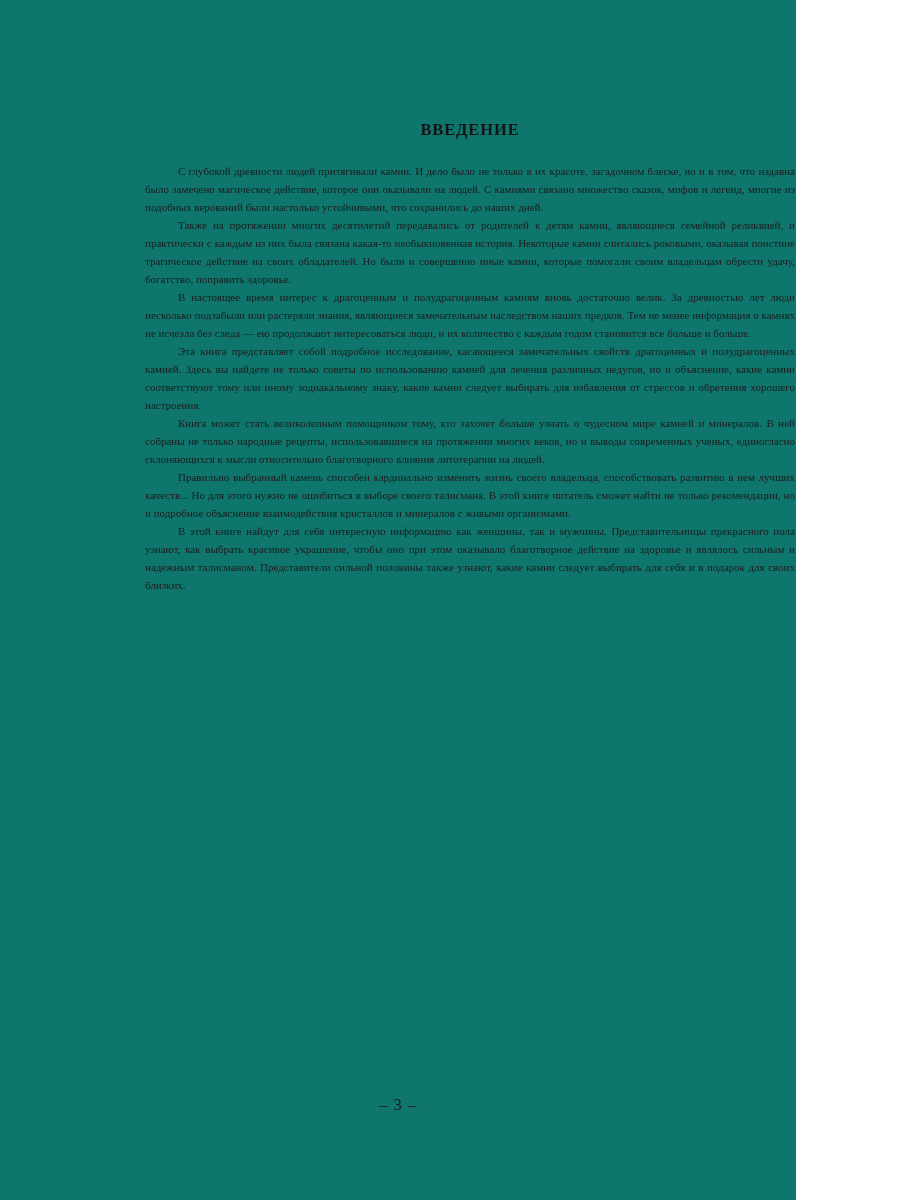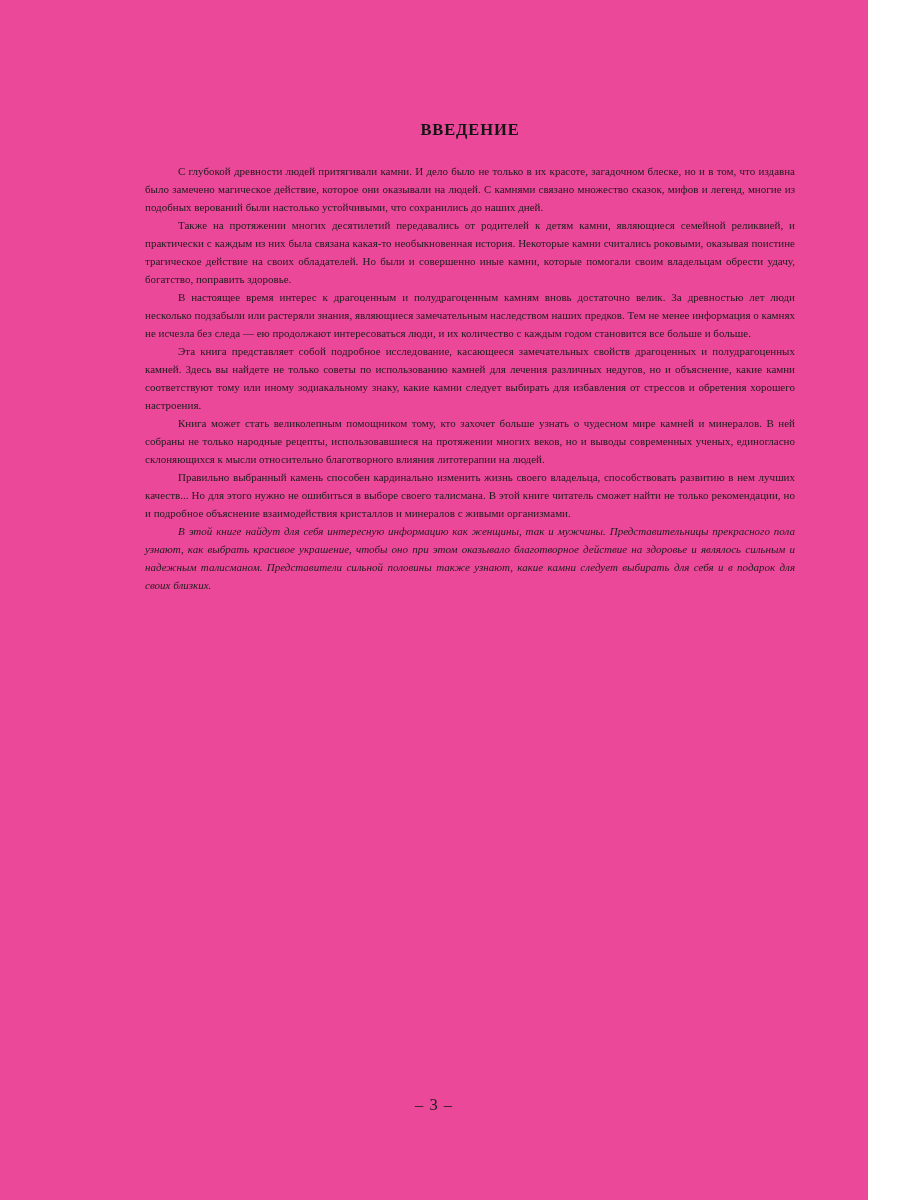--- a/index.html
+++ b/index.html
@@ -13,23 +13,23 @@
     width: 900px;
     height: 1200px;
     font-family: "Liberation Serif", "DejaVu Serif", serif;
     color: #1a1a1a;
     -webkit-font-smoothing: antialiased;
     overflow: hidden;
   }
 
   .page {
     position: relative;
-    width: 868px;
+    width: 796px;
     height: 1200px;
-    background: #ec4899;
+    background: #0f766e;
     box-sizing: border-box;
   }
 
   .content {
     position: absolute;
     left: 145px;
     top: 120px;
     width: 650px;
   }
 
@@ -53,21 +53,20 @@
   }
 
   .para {
     margin: 0;
     text-indent: 33px;
     text-align: justify;
   }
 
   .para:last-child {
     margin-bottom: 16px;
-    font-style: italic;
   }
 
   .page-number {
     position: absolute;
     left: 0;
     right: 0;
     top: 1095px;
     text-align: center;
     font-size: 16.5px;
     color: #1c1c1c;

